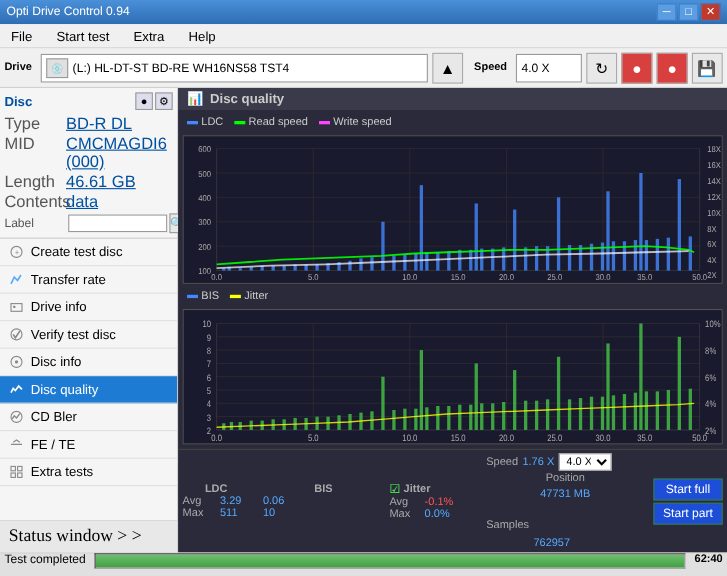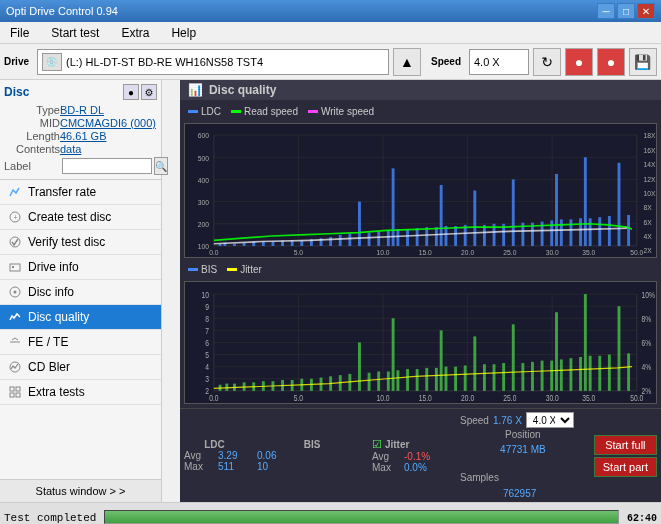--- a/index.html
+++ b/index.html
@@ -62,21 +62,20 @@
       gap: 4px;
     }
     .drive-icon { width: 20px; height: 18px; background: #e0e0e0; border: 1px solid #999; display: flex; align-items: center; justify-content: center; font-size: 9px; }
     .speed-select { background: white; border: 1px solid #999; padding: 2px 4px; font-size: 11px; height: 26px; width: 55px; }
     .toolbar-btn { width: 28px; height: 28px; background: #e8e8e8; border: 1px solid #aaa; display: flex; align-items: center; justify-content: center; cursor: pointer; font-size: 14px; }
     
     
     .main-layout {
       display: flex;
       height: calc(524px - 22px - 22px - 36px - 22px);
-      gap: 18px;
     }
     
     
     .sidebar {
       width: 162px;
       background: #f5f5f5;
       border-right: 1px solid #ccc;
       display: flex;
       flex-direction: column;
     }
@@ -84,21 +83,21 @@
     
     .disc-info-panel {
       padding: 4px;
       border-bottom: 1px solid #ccc;
     }
     .disc-header {
       display: flex; align-items: center; justify-content: space-between;
       margin-bottom: 4px;
     }
     .disc-title { font-weight: bold; font-size: 12px; color: #0050a0; }
-    .disc-row { display: flex; font-size: 11px; margin-bottom: 1px; text-align: right; }
+    .disc-row { display: flex; font-size: 15px; margin-bottom: 1px; }
     .disc-key { color: #555; width: 56px; flex-shrink: 0; }
     .disc-val { color: #0050a0; text-decoration: underline; }
     .disc-label-row { display: flex; align-items: center; gap: 2px; margin-top: 2px; }
     .disc-label-input { border: 1px solid #999; height: 16px; width: 90px; font-size: 10px; padding: 0 2px; }
     .disc-label-btn { width: 18px; height: 18px; background: #e8e8e8; border: 1px solid #999; display: flex; align-items: center; justify-content: center; cursor: pointer; font-size: 10px; }
     
     
     .nav-items { display: flex; flex-direction: column; }
     .nav-item {
       display: flex; align-items: center; gap: 6px;
@@ -110,27 +109,28 @@
     }
     .nav-item.active { background: #1e7bd4; color: white; }
     .nav-icon { width: 14px; height: 14px; display: flex; align-items: center; justify-content: center; flex-shrink: 0; }
     
     
     .sidebar-status {
       margin-top: auto;
       border-top: 1px solid #ccc;
     }
     .status-btn {
-      display: flex; align-items: center; justify-content: center;
+      display: flex; align-items: center; justify-content: flex-start;
       padding: 5px 8px;
-      font-size: 11px;
+      font-size: 16px;
       cursor: pointer;
       background: #e8e8e8;
       border: none; width: 100%;
       color: #000;
+      font-family: Liberation Serif, serif;
     }
     
     
     .main-content {
       flex: 1;
       background: #2a2a3a;
       display: flex;
       flex-direction: column;
       overflow: hidden;
     }
@@ -164,39 +164,38 @@
     .chart-legend {
       display: flex; gap: 10px;
       padding: 2px 4px;
       background: #2a2a3a;
       font-size: 10px;
     }
     .legend-item { display: flex; align-items: center; gap: 3px; color: #ccc; }
     .legend-dot { width: 10px; height: 3px; }
     
     .btn-start {
-      background: #b91c1c;
+      background: #1d4ed8;
       color: white;
       border: 1px solid #3a7a3a;
       padding: 3px 8px;
       font-size: 11px;
       cursor: pointer;
       white-space: nowrap;
     }
     
     
     .progress-bar-container {
       height: 22px;
       background: #e0e0e0;
       display: flex;
-      align-items: flex-end;
+      align-items: flex-start;
       padding: 0 4px;
       gap: 8px;
       border-top: 1px solid #ccc;
-      font-family: Liberation Mono, monospace;
     }
     .progress-bar-outer {
       flex: 1;
       background: #c0c0c0;
       height: 14px;
       border: 1px inset #999;
       position: relative;
       overflow: hidden;
     }
     .progress-bar-inner {
@@ -277,86 +276,86 @@
         <span class="disc-key">Label</span>
         <input class="disc-label-input" type="text" value="" style="">
         <div class="disc-label-btn">🔍</div>
       </div>
     </div>
 
     <div class="nav-items">
       <div class="nav-item">
         <div class="nav-icon">
           <svg width="12" height="12" viewBox="0 0 12 12">
-              <polyline points="1,10 4,4 7,7 10,2" stroke="#5af" stroke-width="1.5" fill="none"></polyline>
-            </svg>
-        </div>
-        <span>Transfer rate</span>
-      </div>
-      <div class="nav-item">
-        <div class="nav-icon">
-          <svg width="12" height="12" viewBox="0 0 12 12">
               <circle cx="6" cy="6" r="5" stroke="#888" stroke-width="1" fill="none"></circle>
               <text x="4.5" y="9" font-size="7" fill="#888">+</text>
             </svg>
         </div>
         <span>Create test disc</span>
       </div>
       <div class="nav-item">
         <div class="nav-icon">
           <svg width="12" height="12" viewBox="0 0 12 12">
+              <polyline points="1,10 4,4 7,7 10,2" stroke="#5af" stroke-width="1.5" fill="none"></polyline>
+            </svg>
+        </div>
+        <span>Transfer rate</span>
+      </div>
+      <div class="nav-item">
+        <div class="nav-icon">
+          <svg width="12" height="12" viewBox="0 0 12 12">
+              <rect x="1" y="3" width="10" height="7" stroke="#888" stroke-width="1" fill="none"></rect>
+              <rect x="3" y="5" width="2" height="2" fill="#888"></rect>
+            </svg>
+        </div>
+        <span>Drive info</span>
+      </div>
+      <div class="nav-item">
+        <div class="nav-icon">
+          <svg width="12" height="12" viewBox="0 0 12 12">
               <circle cx="6" cy="6" r="5" stroke="#888" stroke-width="1" fill="none"></circle>
               <polyline points="3,6 5,9 9,3" stroke="#888" stroke-width="1.5" fill="none"></polyline>
             </svg>
         </div>
         <span>Verify test disc</span>
       </div>
       <div class="nav-item">
         <div class="nav-icon">
           <svg width="12" height="12" viewBox="0 0 12 12">
-              <rect x="1" y="3" width="10" height="7" stroke="#888" stroke-width="1" fill="none"></rect>
-              <rect x="3" y="5" width="2" height="2" fill="#888"></rect>
-            </svg>
-        </div>
-        <span>Drive info</span>
-      </div>
-      <div class="nav-item">
-        <div class="nav-icon">
-          <svg width="12" height="12" viewBox="0 0 12 12">
               <circle cx="6" cy="6" r="5" stroke="#888" stroke-width="1" fill="none"></circle>
               <circle cx="6" cy="6" r="1.5" fill="#888"></circle>
             </svg>
         </div>
         <span>Disc info</span>
       </div>
       <div class="nav-item active">
         <div class="nav-icon">
           <svg width="12" height="12" viewBox="0 0 12 12">
               <polyline points="1,9 3,5 5,7 8,3 11,6" stroke="white" stroke-width="1.5" fill="none"></polyline>
             </svg>
         </div>
         <span>Disc quality</span>
       </div>
       <div class="nav-item">
         <div class="nav-icon">
           <svg width="12" height="12" viewBox="0 0 12 12">
+              <circle cx="6" cy="6" r="5" stroke="#888" stroke-width="1" fill="none"></circle>
+              <polyline points="2,8 4,5 6,7 9,3" stroke="#888" stroke-width="1.2" fill="none"></polyline>
+            </svg>
+        </div>
+        <span>CD Bler</span>
+      </div>
+      <div class="nav-item">
+        <div class="nav-icon">
+          <svg width="12" height="12" viewBox="0 0 12 12">
               <line x1="1" y1="6" x2="11" y2="6" stroke="#888" stroke-width="1"></line>
               <polyline points="3,4 6,2 9,4" stroke="#888" stroke-width="1" fill="none"></polyline>
             </svg>
         </div>
         <span>FE / TE</span>
-      </div>
-      <div class="nav-item">
-        <div class="nav-icon">
-          <svg width="12" height="12" viewBox="0 0 12 12">
-              <circle cx="6" cy="6" r="5" stroke="#888" stroke-width="1" fill="none"></circle>
-              <polyline points="2,8 4,5 6,7 9,3" stroke="#888" stroke-width="1.2" fill="none"></polyline>
-            </svg>
-        </div>
-        <span>CD Bler</span>
       </div>
       <div class="nav-item">
         <div class="nav-icon">
           <svg width="12" height="12" viewBox="0 0 12 12">
               <rect x="1" y="1" width="4" height="4" stroke="#888" stroke-width="1" fill="none"></rect>
               <rect x="7" y="1" width="4" height="4" stroke="#888" stroke-width="1" fill="none"></rect>
               <rect x="1" y="7" width="4" height="4" stroke="#888" stroke-width="1" fill="none"></rect>
               <rect x="7" y="7" width="4" height="4" stroke="#888" stroke-width="1" fill="none"></rect>
             </svg>
         </div>

